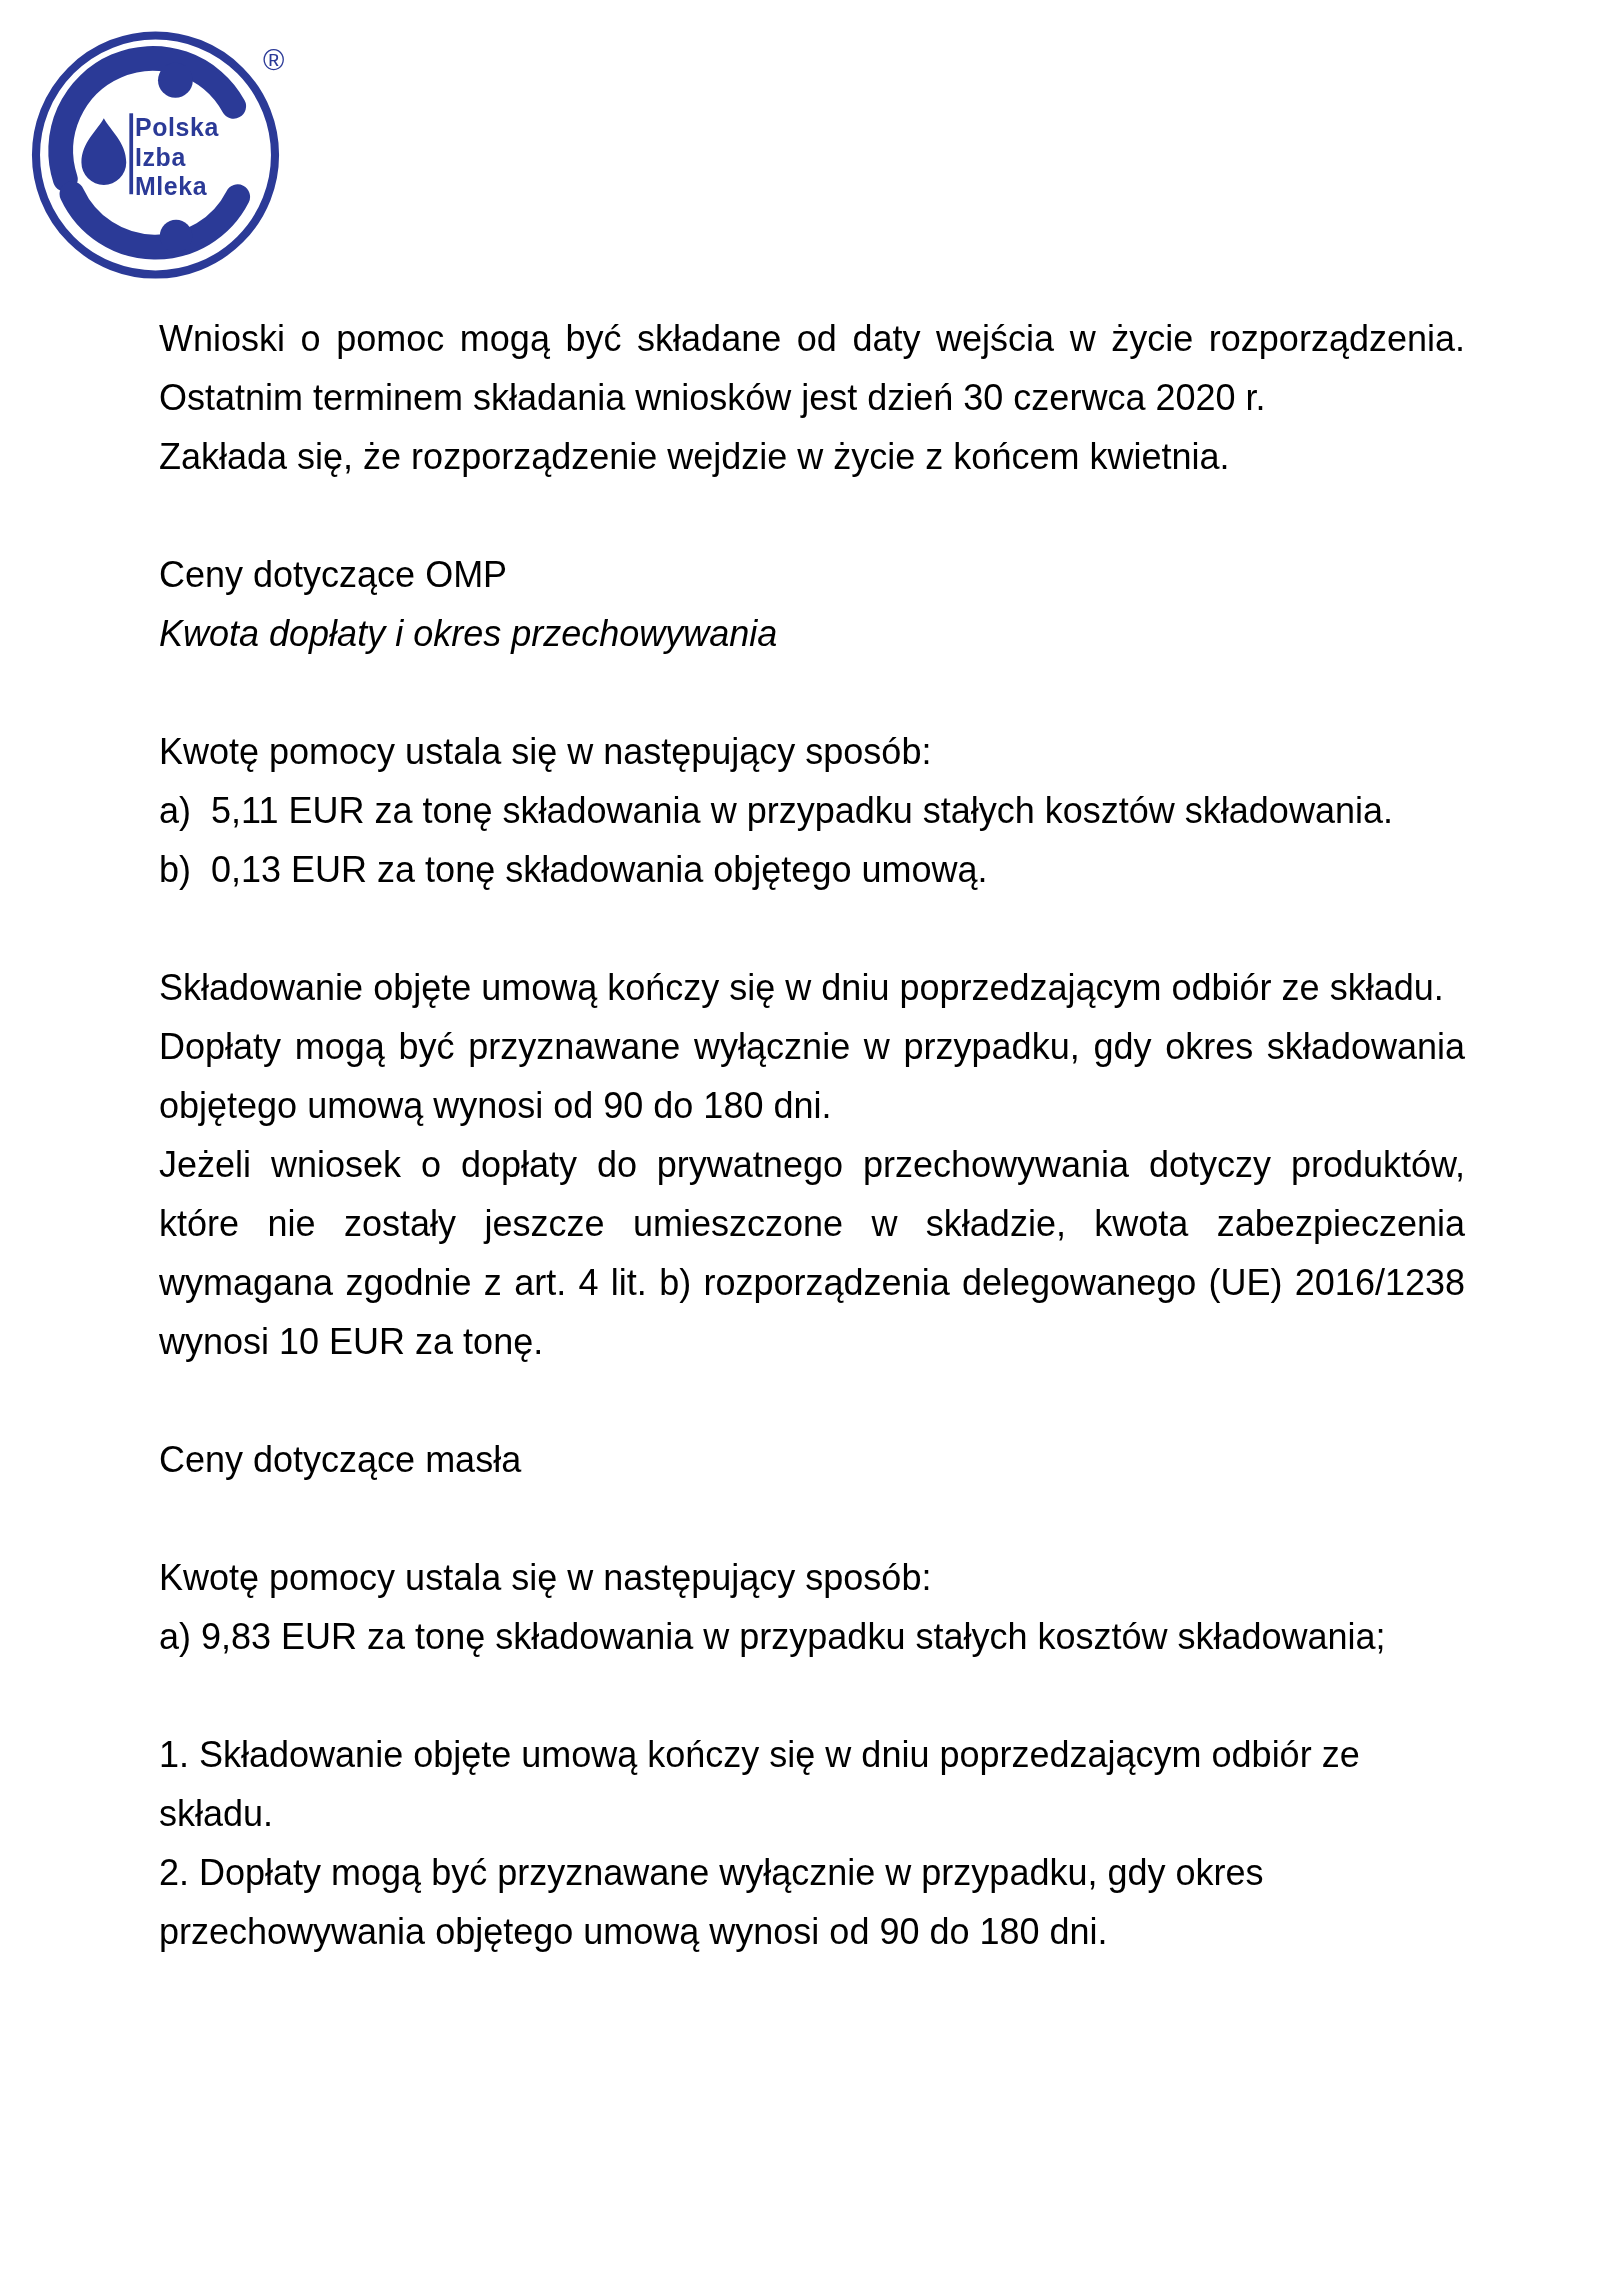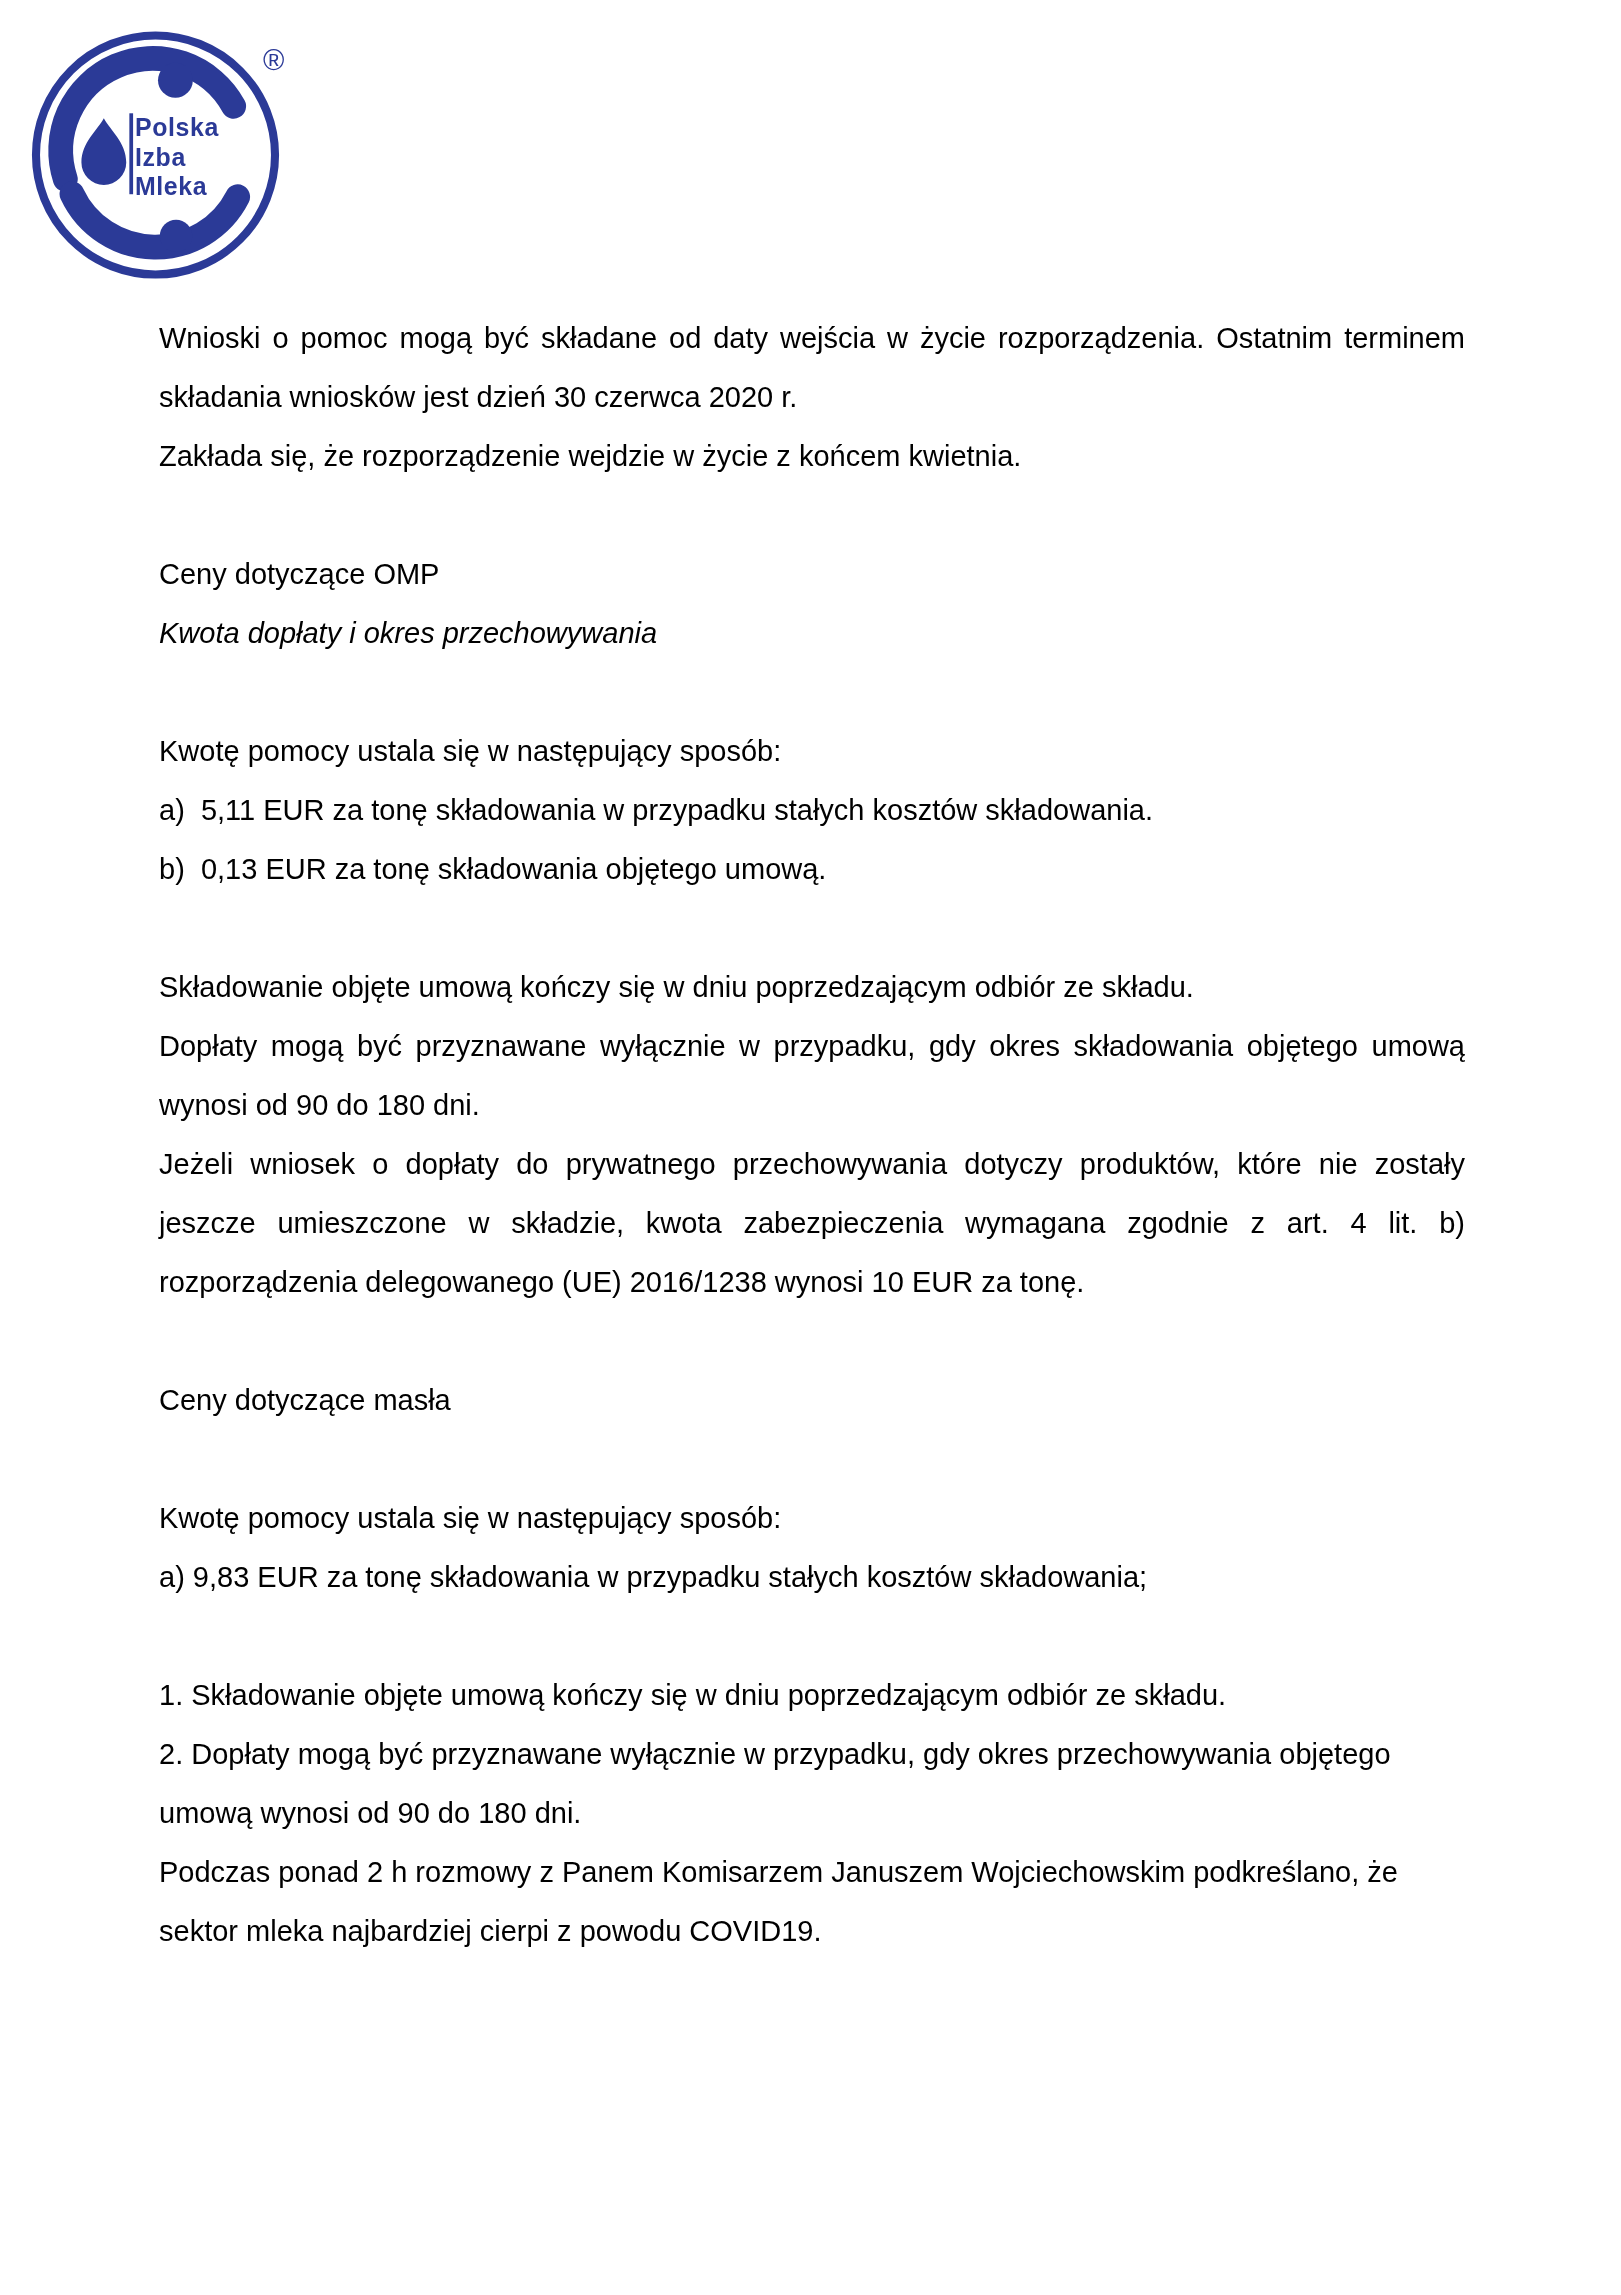--- a/index.html
+++ b/index.html
@@ -17,21 +17,21 @@
     position:absolute; left:232px; top:17px;
     font-size:29px; line-height:29px; color:var(--blue); font-weight:normal;
   }
 
   
   .content{
     position:absolute; left:159px; top:309px; width:1306px;
     font-size:31px; line-height:59px;
   }
   .content p, .content h2{
-    margin:0; padding:0; font-size:29px; line-height:59px; font-weight:normal;
+    margin:0; padding:0; font-size:36px; line-height:59px; font-weight:normal;
   }
   .justify{ text-align:justify; }
   .center{ text-align:left; }
   .bold{ font-weight:bold; }
   .italic{ font-style:italic; }
   .pre{ white-space:pre-wrap; }
   .spacer{ height:59px; }
 </style>
 </head>
 <body>
@@ -89,17 +89,16 @@
 
     <div class="spacer"></div>
 
     <p>Kwotę pomocy ustala się w następujący sposób:</p>
     <p>a) 9,83 EUR za tonę składowania w przypadku stałych kosztów składowania;</p>
 
     <div class="spacer"></div>
 
     <p>1. Składowanie objęte umową kończy się w dniu poprzedzającym odbiór ze składu.</p>
     <p>2. Dopłaty mogą być przyznawane wyłącznie w przypadku, gdy okres przechowywania objętego umową wynosi od 90 do 180 dni.</p>
-    <p>Podczas ponad 2 h rozmowy z Panem Komisarzem Januszem Wojciechowskim podkreślano, że sektor mleka najbardziej cierpi z powodu COVID19.</p>
 
   </main>
 </article>
 
 
 </body></html>

